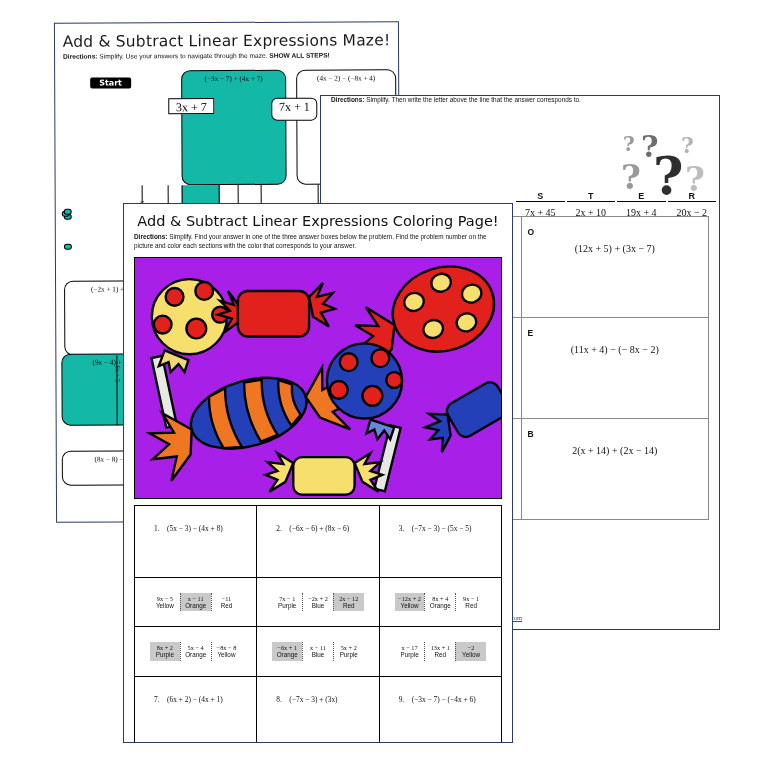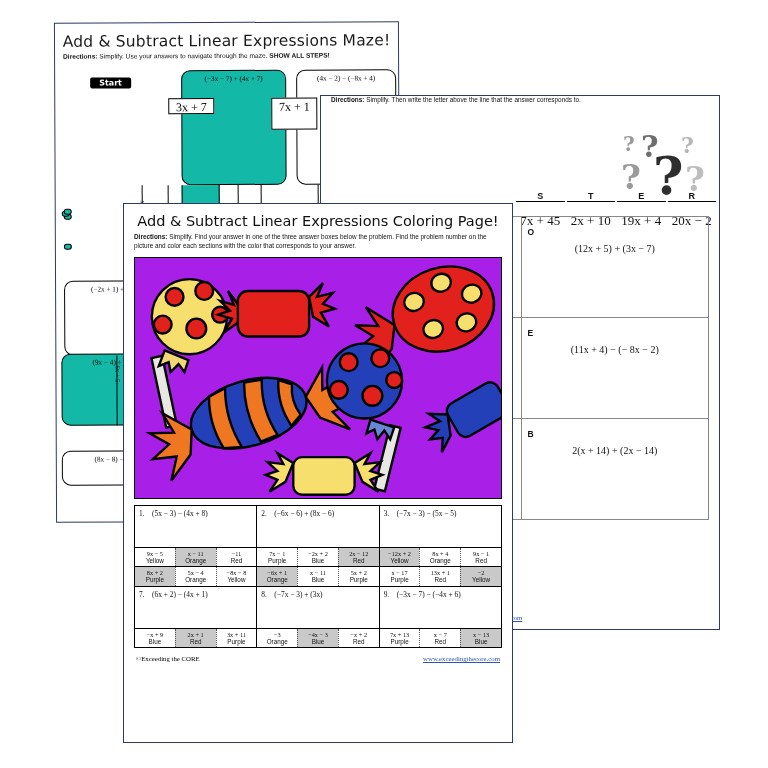--- a/index.html
+++ b/index.html
@@ -27,36 +27,36 @@
   #riddle{left:320px;top:95px;width:400px;height:535px;}
   .r-title{font-family:"DejaVu Sans",sans-serif;font-size:15px;margin:10px 10px 2px;color:#111;white-space:nowrap;}
   .r-dir{font-size:6.4px;margin:0 10px 7px;font-family:"Liberation Sans",sans-serif;color:#111;}
   .r-dir b{font-weight:bold;}
   .r-qbox{margin:0 auto;width:244px;border:1.2px solid #666;padding:4px 6px;font-family:"DejaVu Sans",sans-serif;font-size:10.5px;text-align:center;color:#111;background:#fff;}
   .qmarks{position:absolute;right:4px;top:36px;width:96px;height:74px;}
   .qm{position:absolute;font-family:"DejaVu Serif",serif;font-weight:bold;line-height:1;}
   .r-key{position:absolute;left:195px;top:95px;width:200px;display:flex;gap:2px;}
   .keycell{flex:1;text-align:center;}
   .keycell .kl{font-family:"Liberation Sans",sans-serif;font-weight:bold;font-size:9px;display:block;color:#111;}
-  .keycell .kv{font-size:13px;border-top:1px solid #000;display:block;padding-top:11px;color:#111;}
+  .keycell .kv{font-size:10px;border-top:1px solid #000;display:block;padding-top:5px;color:#111;}
   .r-grid{position:absolute;left:12px;top:120px;width:376px;border:1px solid #888;border-collapse:collapse;}
   .r-grid td{border:1px solid #888;height:92px;vertical-align:top;padding:4px 6px;width:50%;}
   .r-let{font-family:"Liberation Sans",sans-serif;font-weight:bold;font-size:8.5px;color:#111;}
   .r-exp{font-size:10px;text-align:center;margin-top:4px;color:#111;}
   .r-foot{position:absolute;left:12px;bottom:8px;font-size:6.6px;font-family:"Liberation Serif",serif;}
   .r-foot a{color:#2b56b0;}
 
   
   #color{left:123px;top:203px;width:390px;height:540px;}
   .c-title{font-family:"DejaVu Sans",sans-serif;font-size:14.5px;text-align:center;margin:9px 6px 3px;color:#111;white-space:nowrap;}
   .c-dir{font-size:6.4px;margin:0 10px 6px;font-family:"Liberation Sans",sans-serif;line-height:1.45;color:#111;}
   .c-dir b{font-weight:bold;}
   .candy{position:relative;margin:0 10px;height:240px;background:#a81fe8;border:1px solid #000;overflow:hidden;}
   .ptable{margin:6px 10px 0;border:1px solid #000;border-collapse:collapse;width:calc(100% - 20px);table-layout:fixed;}
-  .ptable td{border:1px solid #000;padding:0;}
+  .ptable td{border:1px solid #000;padding:15px;}
   .prob{height:38px;padding:3px 4px 0;font-size:7.4px;vertical-align:top;color:#111;}
   .prob .num{display:inline-block;width:13px;font-family:"Liberation Serif",serif;}
   .ansrow{display:flex;}
   .ans{flex:1;text-align:center;font-size:6.3px;line-height:1.15;padding:2px 0;border-left:1px dotted #555;color:#111;}
   .ans:first-child{border-left:none;}
   .ans.sh{background:#c9c9c9;}
   .ans .e{display:block;font-family:"Liberation Serif",serif;}
   .ans .c{display:block;font-family:"Liberation Sans",sans-serif;}
   .c-foot{margin:7px 12px 0;display:flex;justify-content:space-between;font-size:6.8px;}
   .c-foot a{color:#2b56b0;}
@@ -90,21 +90,21 @@
       <div class="startflag" style="left:35px;top:12px;">Start</div>
 
       <div class="mbox gray" style="left:126px;top:5px;width:105px;height:115px;">
         <div>(−3x − 7) + (4x + 7)</div>
       </div>
       <div class="mbox white" style="left:241px;top:5px;width:100px;height:115px;">
         <div>(4x − 2) − (−8x + 4)</div>
       </div>
 
       <div class="mpath" style="left:113px;top:33px;width:46px;height:16px;line-height:16px;">3x + 7</div>
-      <div class="mpath" style="left:216px;top:33px;width:46px;height:32px;line-height:16px;">7x + 1</div>
+      <div class="mpath" style="left:216px;top:33px;width:46px;height:23px;line-height:16px;border-radius:6px;">7x + 1</div>
 
       <div class="vlabel" style="left:84px;top:135px;">x + 7</div>
       <div class="dlabel" style="left:130px;top:150px;transform:rotate(52deg);">8x − 11</div>
       <div class="vlabel" style="left:182px;top:140px;">x</div>
       <div class="dlabel" style="left:228px;top:150px;transform:rotate(52deg);">−6x + 2</div>
       <div class="vlabel" style="left:262px;top:140px;">x − 4</div>
 
       <div class="mbox gray" style="left:126px;top:120px;width:38px;height:58px;border-radius:0;border-top:none;"></div>
 
       <div class="mbox white" style="left:8px;top:215px;width:112px;height:75px;">

